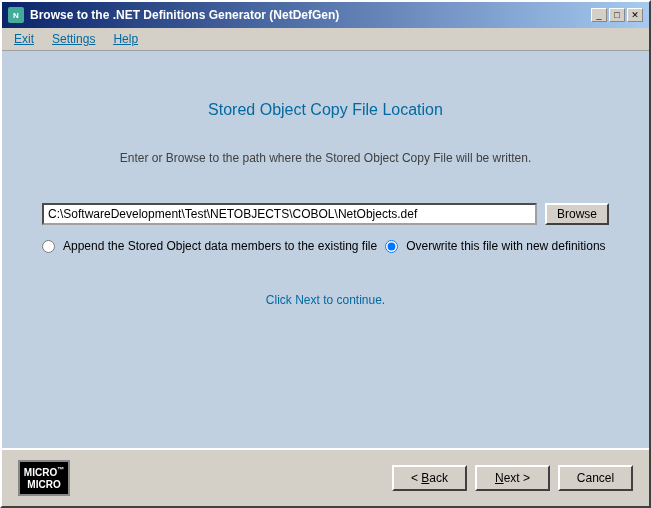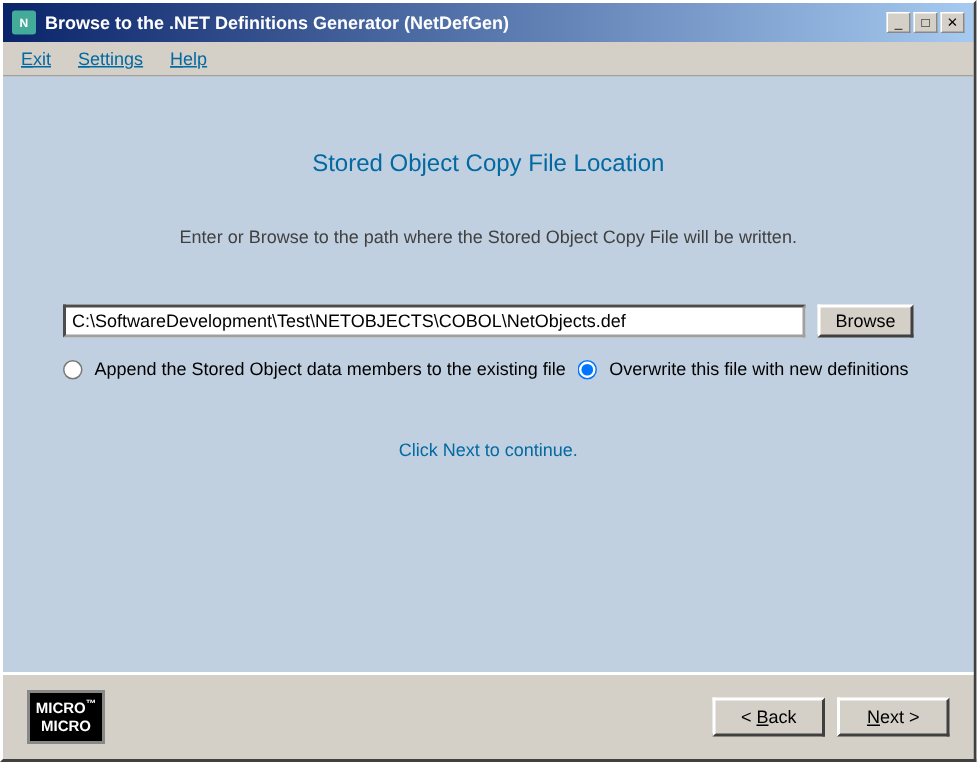--- a/index.html
+++ b/index.html
@@ -331,15 +331,18 @@
       </div>
     </div>
 
     <div class="nav-buttons">
       <button class="nav-btn">
         <span>&lt; <span class="underline">B</span>ack</span>
       </button>
       <button class="nav-btn">
         <span><span class="underline">N</span>ext &gt;</span>
       </button>
+      <button class="nav-btn">
+        <span>Cancel</span>
+      </button>
     </div>
   </div>
 </div>
 
 </body></html>

